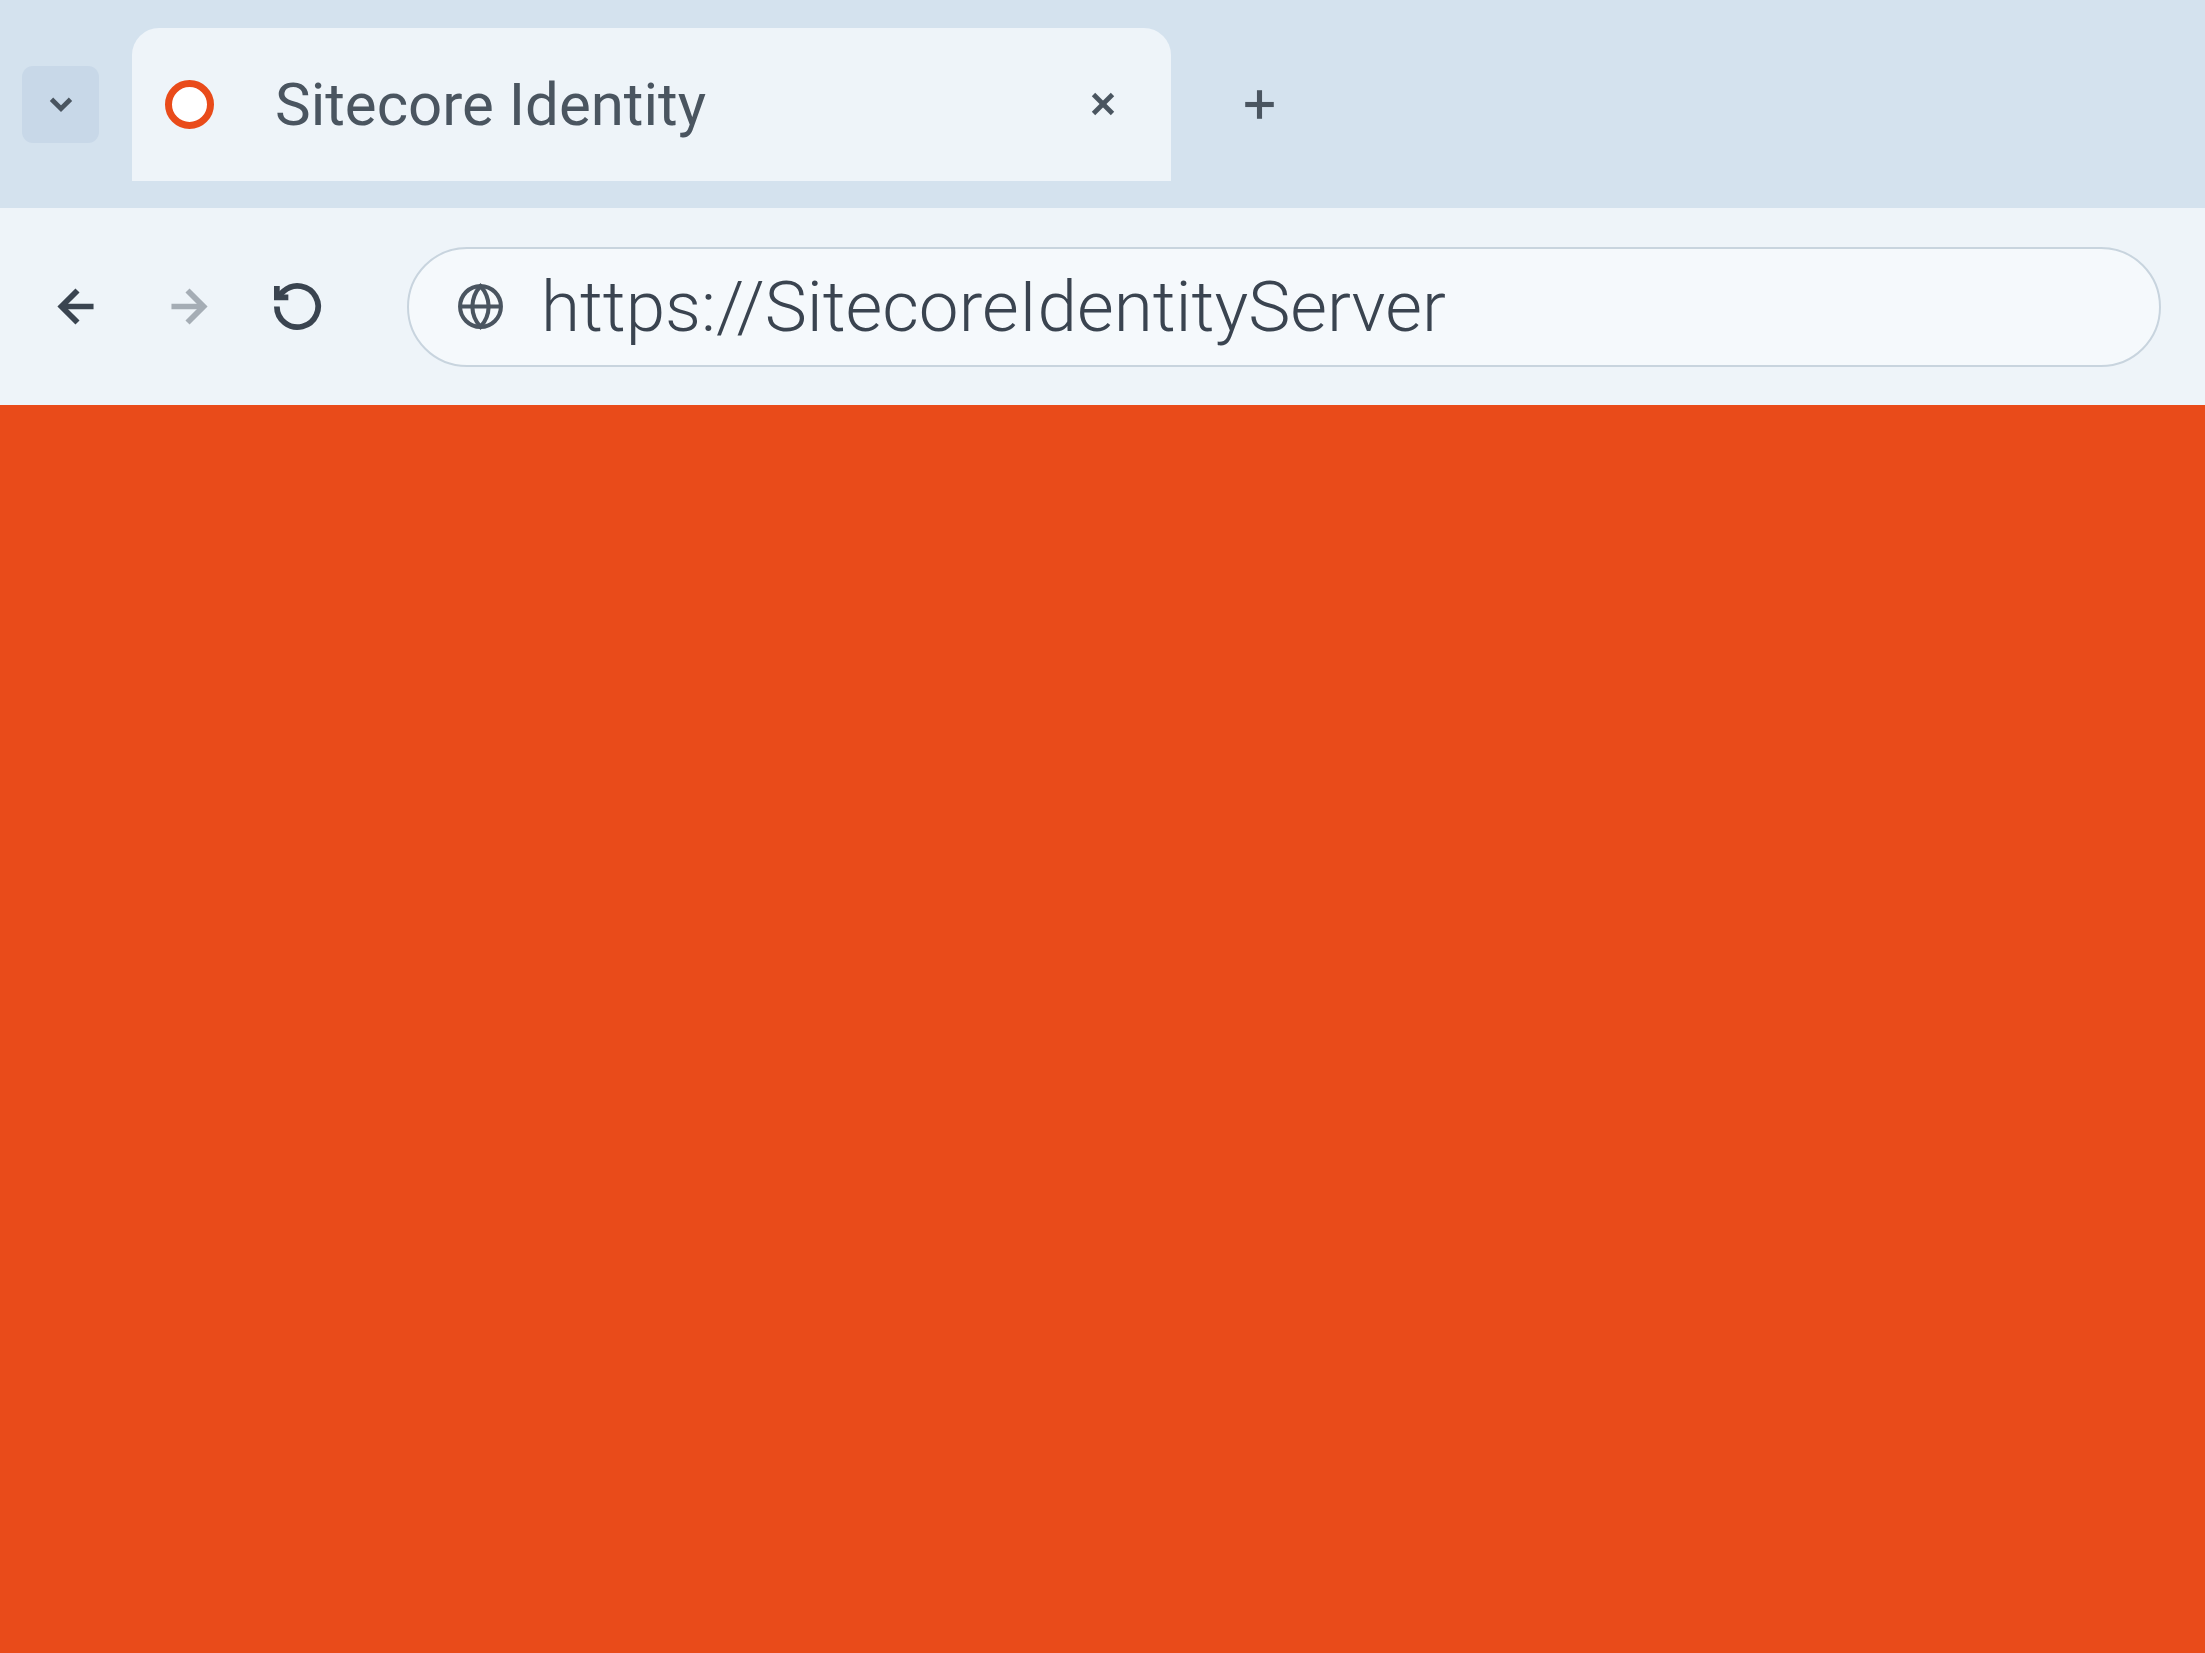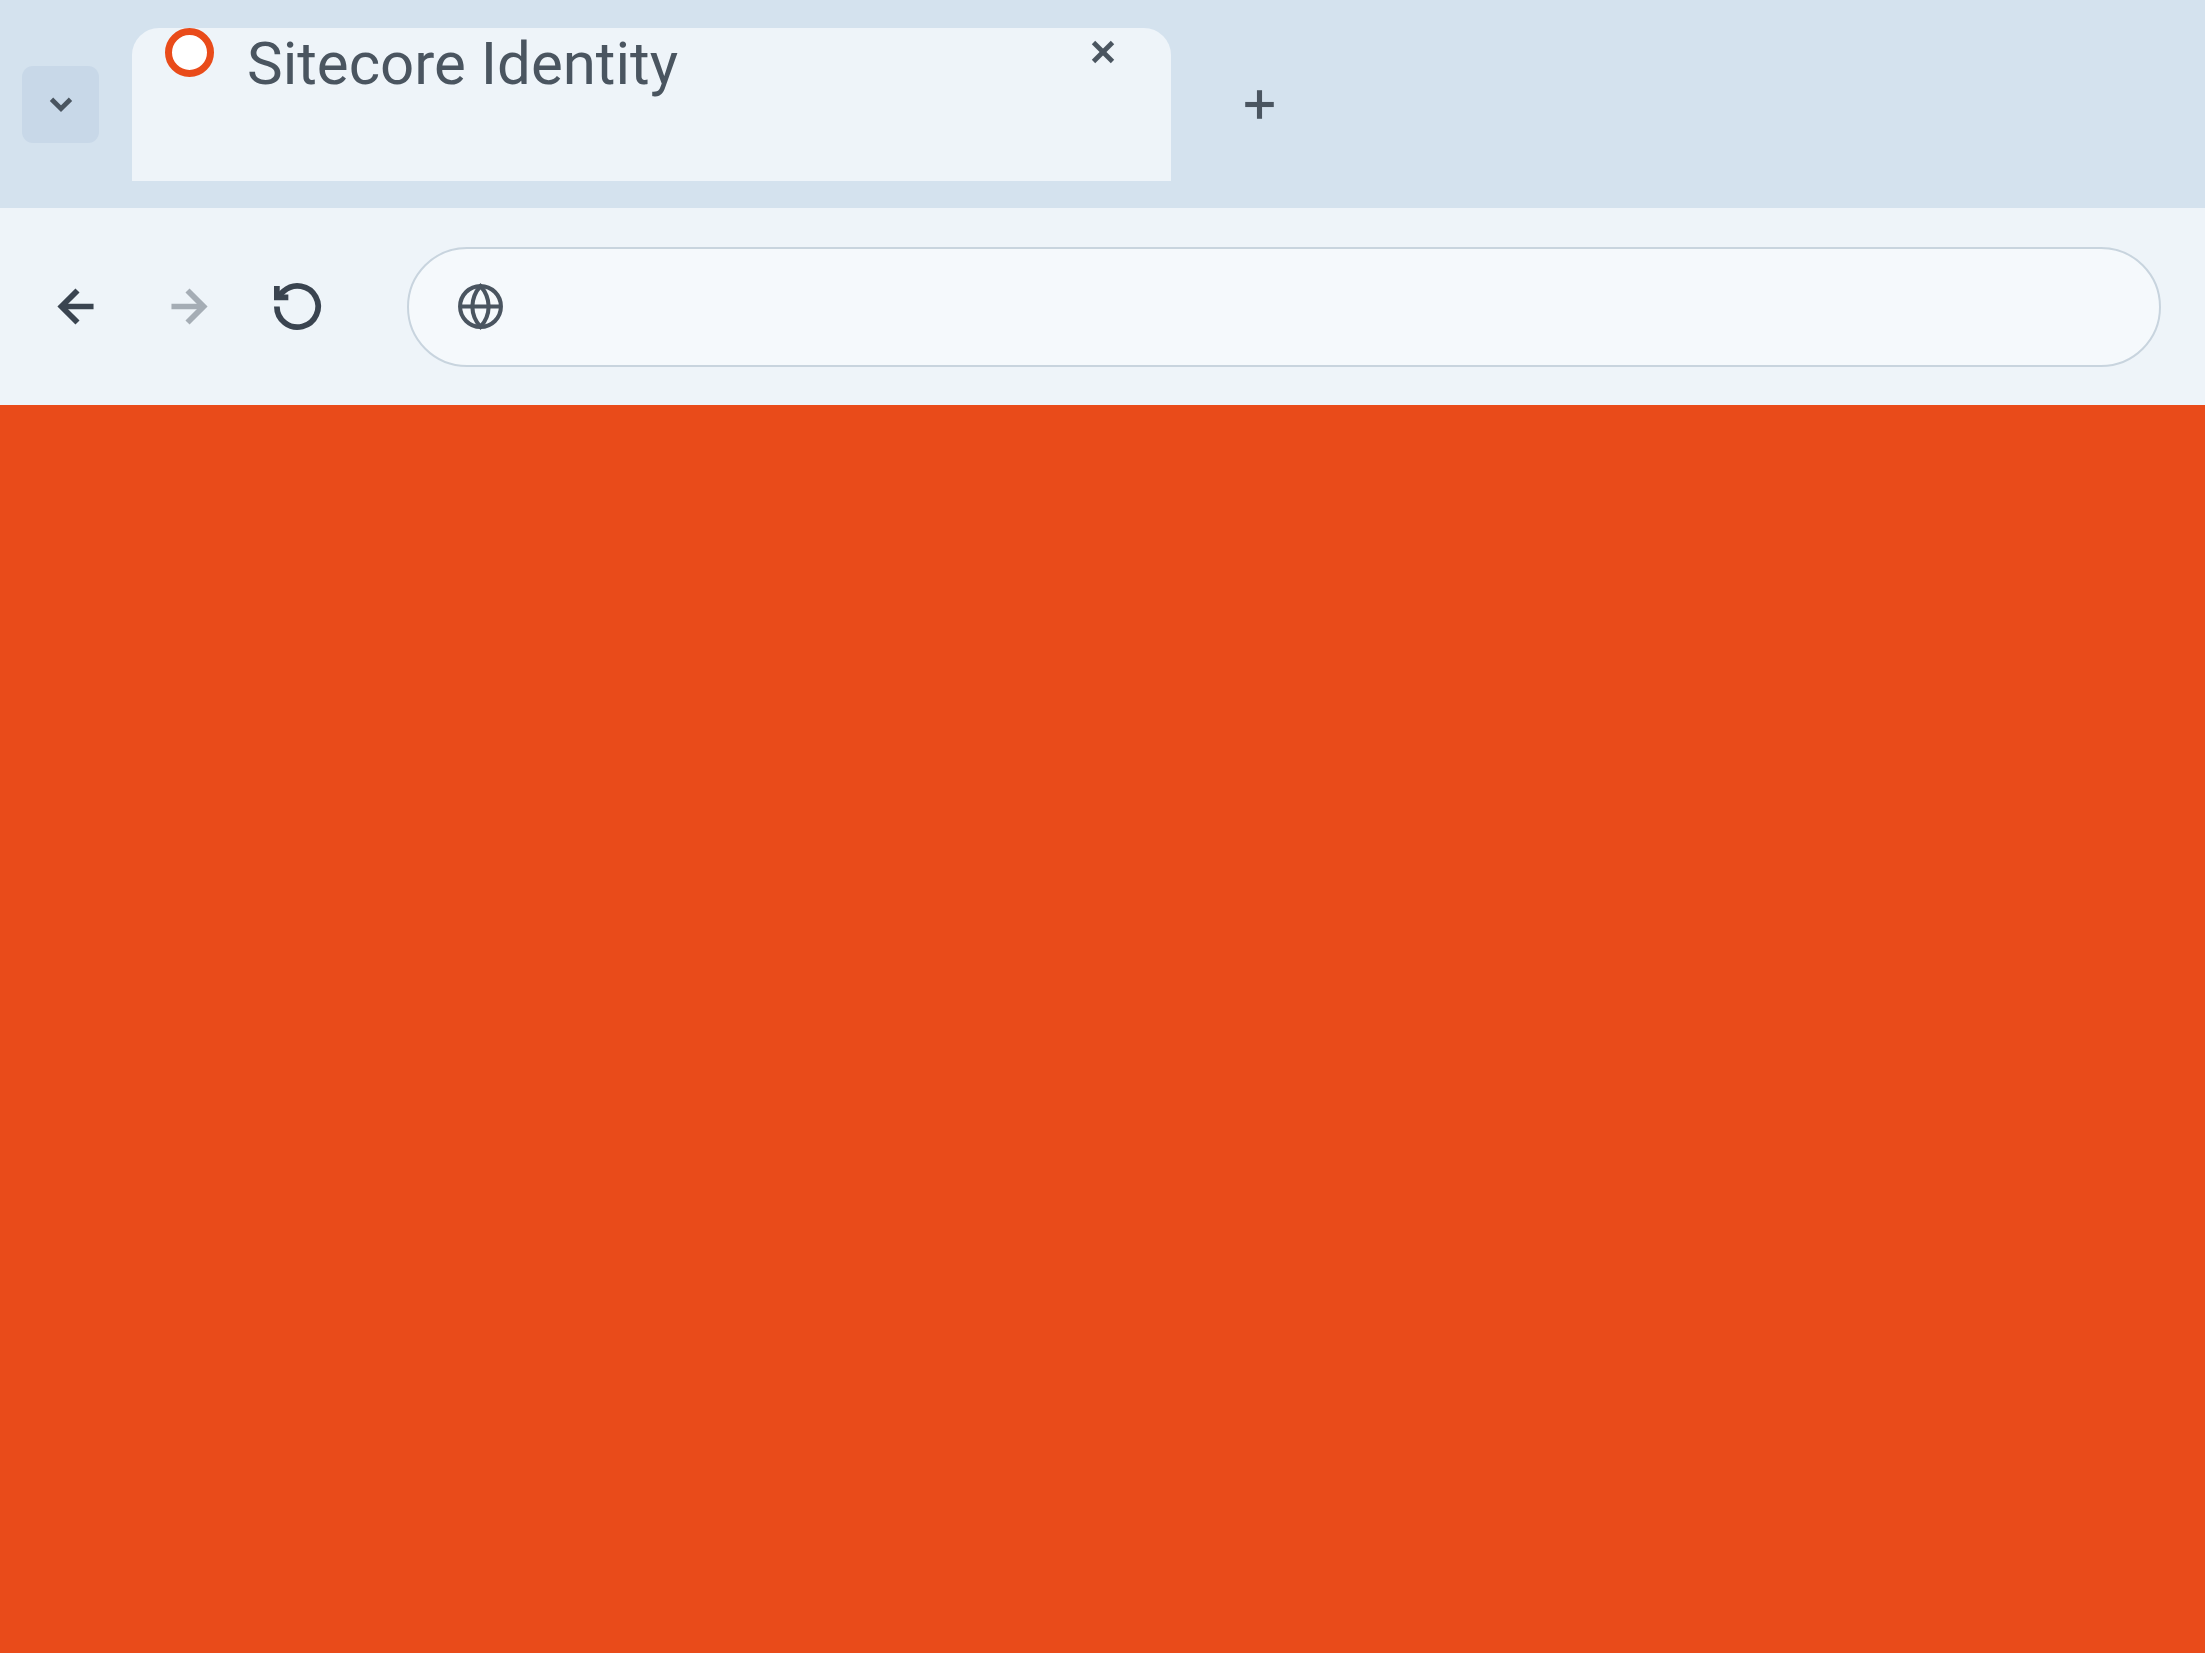--- a/index.html
+++ b/index.html
@@ -31,28 +31,29 @@
       display: flex;
       align-items: center;
       justify-content: center;
       margin-right: 33px;
       background: #c8d8e8;
       border-radius: 11px;
       cursor: pointer;
     }
     .tab {
       display: flex;
-      align-items: flex-start;
+      align-items: center;
       height: 153px;
       padding: 0 44px 0 33px;
       background: #eef4f9;
       border-radius: 27px 27px 0 0;
       margin-right: 22px;
       min-width: 1039px;
       position: relative;
+      gap: 28px;
     }
     .tab-favicon {
       width: 49px;
       height: 49px;
       margin-right: 33px;
       border-radius: 50%;
       border: 7.7px solid #e94b1a;
       background: #fff;
       flex-shrink: 0;
     }
@@ -180,17 +181,18 @@
       </svg>
     </div>
     <div class="address-bar">
       <div class="site-info-icon">
         <svg width="49" height="49" viewBox="0 0 24 24" fill="none" stroke="#4a5560" stroke-width="2">
           <circle cx="12" cy="12" r="10"></circle>
           <line x1="2" y1="12" x2="22" y2="12"></line>
           <path d="M12 2a15.3 15.3 0 0 1 4 10 15.3 15.3 0 0 1-4 10 15.3 15.3 0 0 1-4-10 15.3 15.3 0 0 1 4-10z"></path>
         </svg>
       </div>
+      <span class="url-text">https://SitecoreIdentityServer</span>
     </div>
   </div>
 </div>
 <div class="content-area"></div>
 
 
 </body></html>

